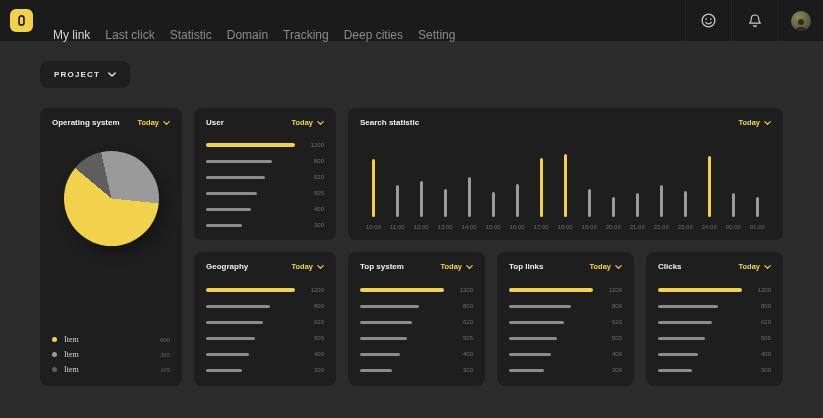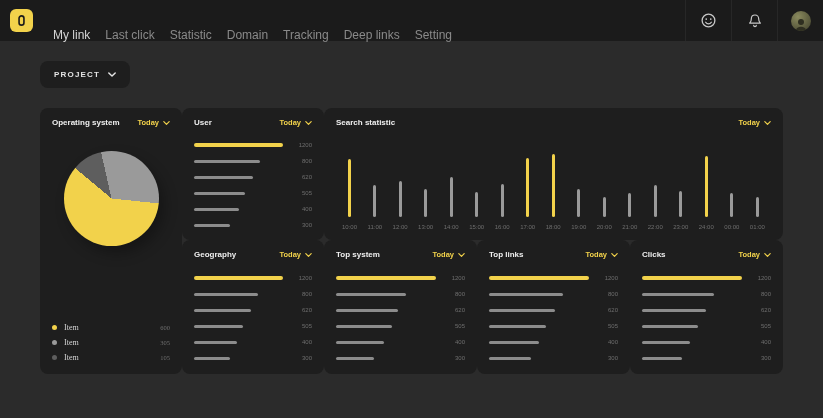--- a/index.html
+++ b/index.html
@@ -30,21 +30,21 @@
   
   .page { padding:0 40px; }
   .page-header { display:flex; align-items:center; justify-content:space-between; margin-top:20px; }
   .page-title { font-size:27px; font-weight:800; color:#ffffff; letter-spacing:1.5px; }
   .project-btn {
     background:#1e1e1e; border:none; color:#e3e3e3; font-size:8px; font-weight:700; letter-spacing:1.2px;
     height:27px; padding:0 14px; border-radius:8px; display:flex; align-items:center; gap:8px; cursor:pointer;
     font-family:"Liberation Sans","DejaVu Sans",sans-serif;
   }
   
-  .grid { margin-top:20px; display:grid; grid-template-columns:142px 142px 1fr 1fr 1fr; grid-template-rows:132px 134px; }
+  .grid { margin-top:20px; display:grid; grid-template-columns:142px 142px 1fr 1fr 1fr; grid-template-rows:132px 134px; gap:12px; }
   .card { background:#1e1e1e; border-radius:8px; padding:10px 12px; display:flex; flex-direction:column; }
   .card-os { grid-column:1; grid-row:1/3; }
   .card-user { grid-column:2; grid-row:1; }
   .card-clicks-stat { grid-column:3/6; grid-row:1; }
   .card-geography { grid-column:2; grid-row:2; }
   .card-top-cities { grid-column:3; grid-row:2; }
   .card-top-links { grid-column:4; grid-row:2; }
   .card-clicks { grid-column:5; grid-row:2; }
   .card-head { display:flex; justify-content:space-between; align-items:center; }
   .card-title { font-size:8px; font-weight:700; color:#efefef; }
@@ -75,21 +75,21 @@
     <svg width="13" height="13" viewBox="0 0 24 24">
       <rect x="7.5" y="3.5" width="9" height="17" rx="4.5" fill="none" stroke="#1b1b1b" stroke-width="3"></rect>
     </svg>
   </div>
   <div class="nav-links">
     <span class="nav-link active">My link</span>
     <span class="nav-link">Last click</span>
     <span class="nav-link">Statistic</span>
     <span class="nav-link">Domain</span>
     <span class="nav-link">Tracking</span>
-    <span class="nav-link">Deep links</span>
+    <span class="nav-link">Deep cities</span>
     <span class="nav-link">Setting</span>
   </div>
   <div class="nav-actions">
     <div class="action">
       <svg width="17" height="17" viewBox="0 0 24 24">
         <circle cx="12" cy="12" r="9" fill="none" stroke="#c9c9c9" stroke-width="1.8"></circle>
         <circle cx="8.8" cy="10" r="1.2" fill="#c9c9c9"></circle>
         <circle cx="15.2" cy="10" r="1.2" fill="#c9c9c9"></circle>
         <path d="M8 14.5c1 1.5 2.4 2.2 4 2.2s3-.7 4-2.2" fill="none" stroke="#c9c9c9" stroke-width="1.8" stroke-linecap="round"></path>
       </svg>

